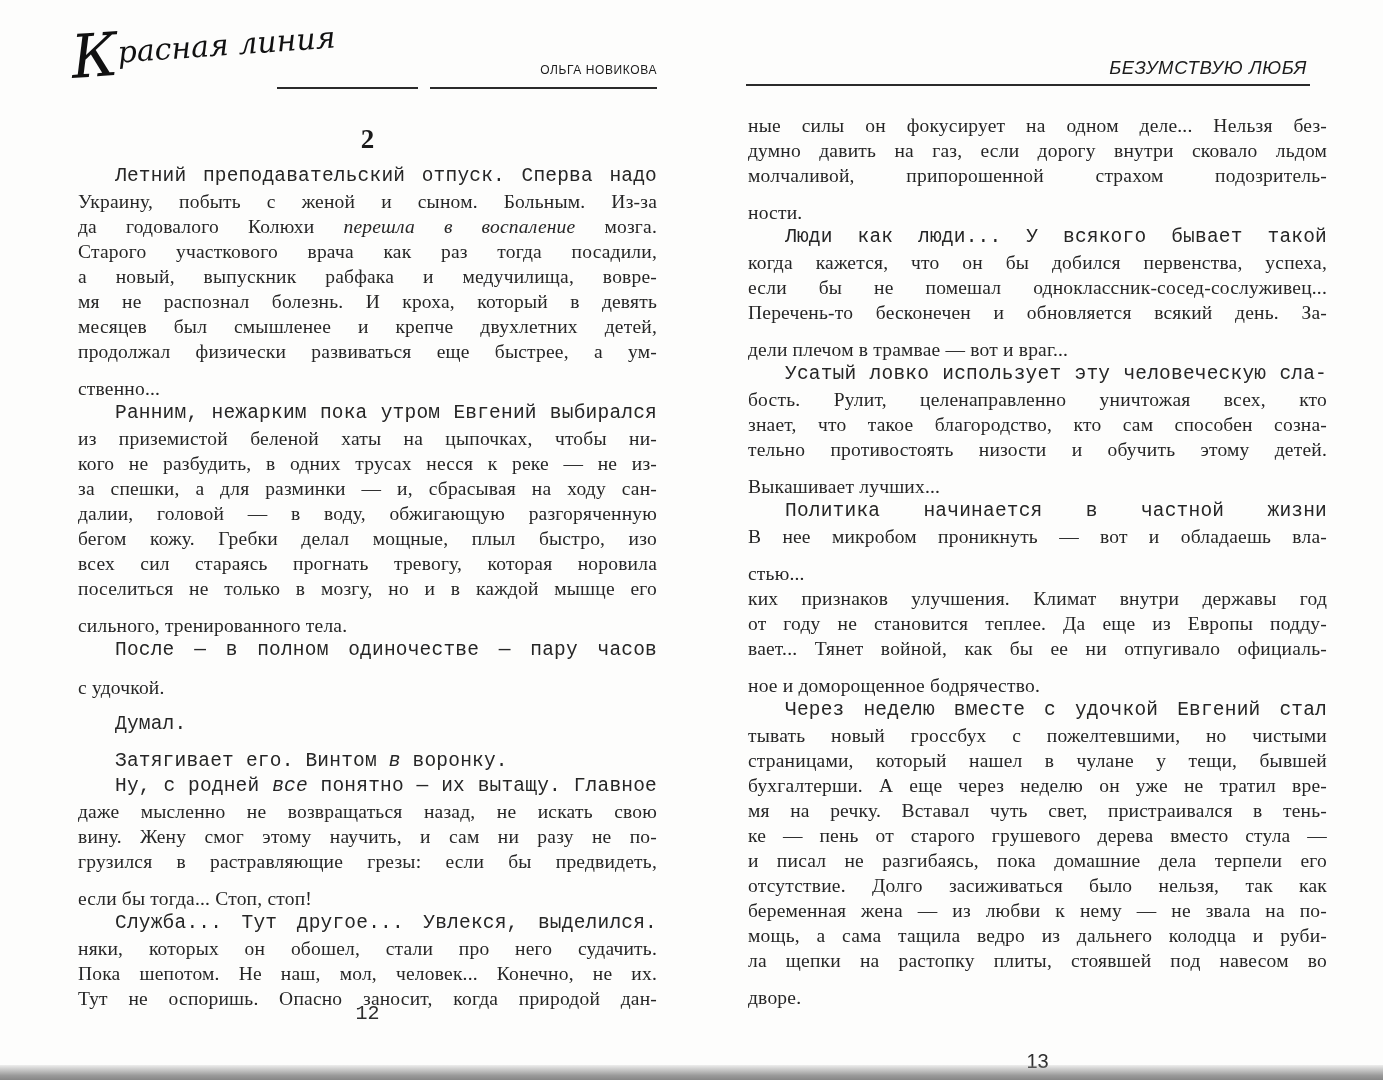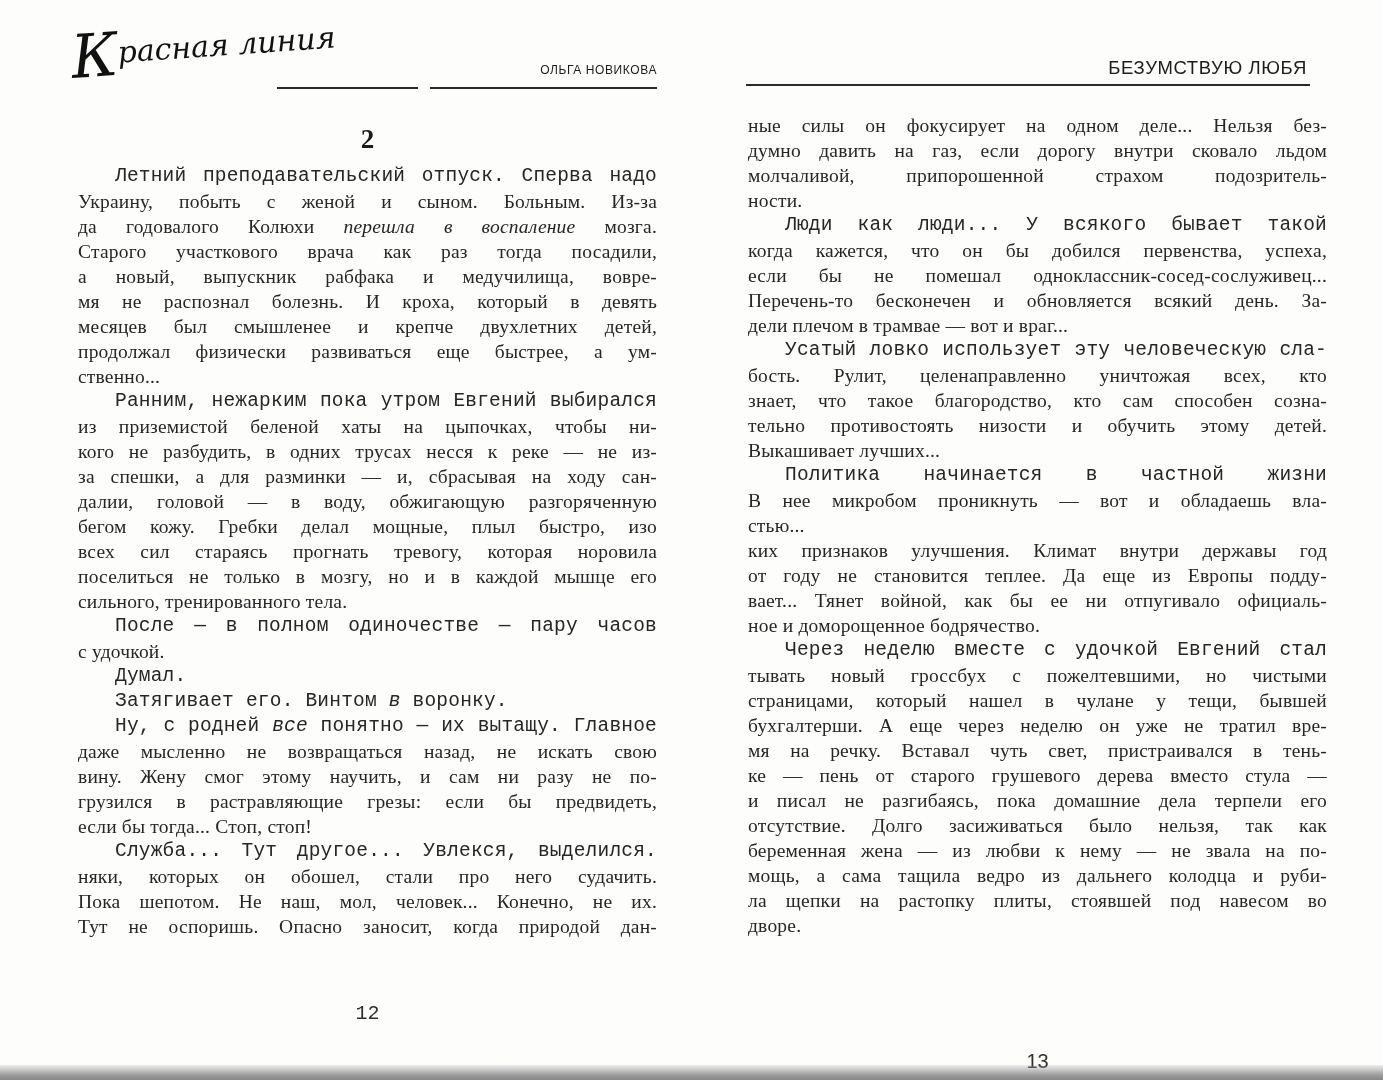--- a/index.html
+++ b/index.html
@@ -29,20 +29,21 @@
     font-family:"Liberation Sans", sans-serif;
     font-size:12px;letter-spacing:.6px;color:#1c1c1c;
     white-space:nowrap;
   }
   .hdr-title{
     position:absolute;left:746px;top:57px;width:561px;
     text-align:right;
     font-family:"Liberation Sans", sans-serif;
     font-size:18.5px;letter-spacing:.6px;color:#1c1c1c;
     white-space:nowrap;
+    font-style:italic;
   }
   .rule{position:absolute;height:0;border-top:2px solid #2b2b2b;}
   .rule-l1{left:277px;width:141px;top:87px;}
   .rule-l2{left:430px;width:227px;top:87px;}
   .rule-r{left:746px;width:564px;top:84px;}
   
   .chapter{
     position:absolute;left:78px;top:124px;width:579px;
     text-align:center;font-weight:bold;font-size:27px;color:#1b1b1b;
   }
@@ -50,21 +51,21 @@
   .col{position:absolute;width:579px;}
   #left-col{left:78px;top:164px;}
   #right-col{left:748px;top:113px;}
   .line{
     height:25px;line-height:25px;
     font-size:19.5px;letter-spacing:.2px;
     text-align:justify;text-align-last:justify;
     overflow:hidden;white-space:normal;
   }
   .line.first{text-indent:37px;font-family:Liberation Mono, monospace;}
-  .line.last{text-align-last:left;}
+  .line.last{text-align-last:left;margin-top:12px;}
   .line i{font-style:italic;}
   
   .pagenum{
     position:absolute;top:1002px;width:579px;
     text-align:center;
     font-family:"Liberation Sans", sans-serif;
     font-size:20px;color:#2e2e2e;
   }
   .pagenum.left{left:78px;font-family:Liberation Mono, monospace;}
   .pagenum.right{left:748px;margin-top:48px;}

